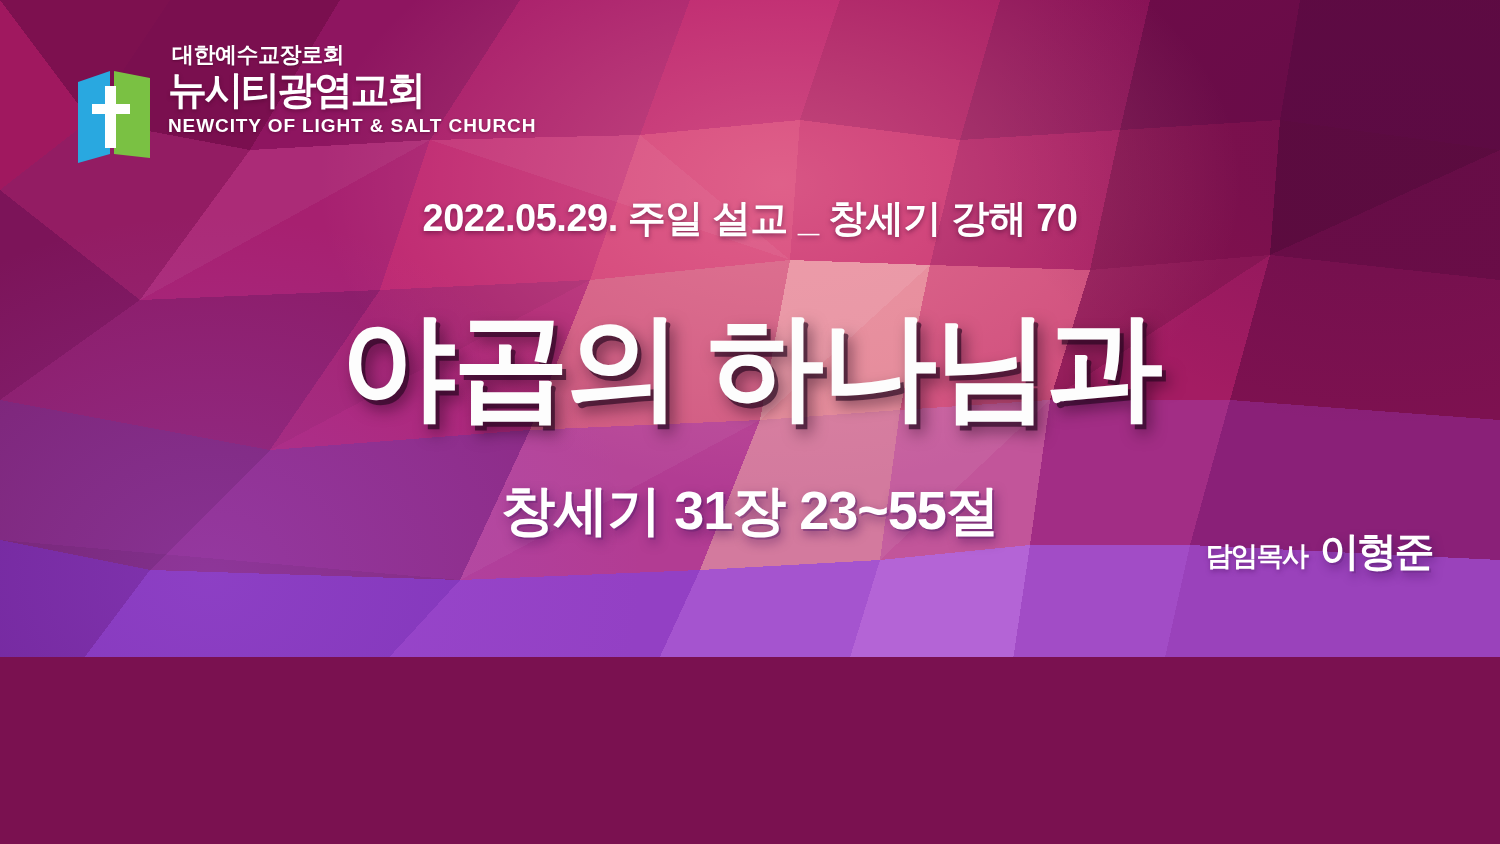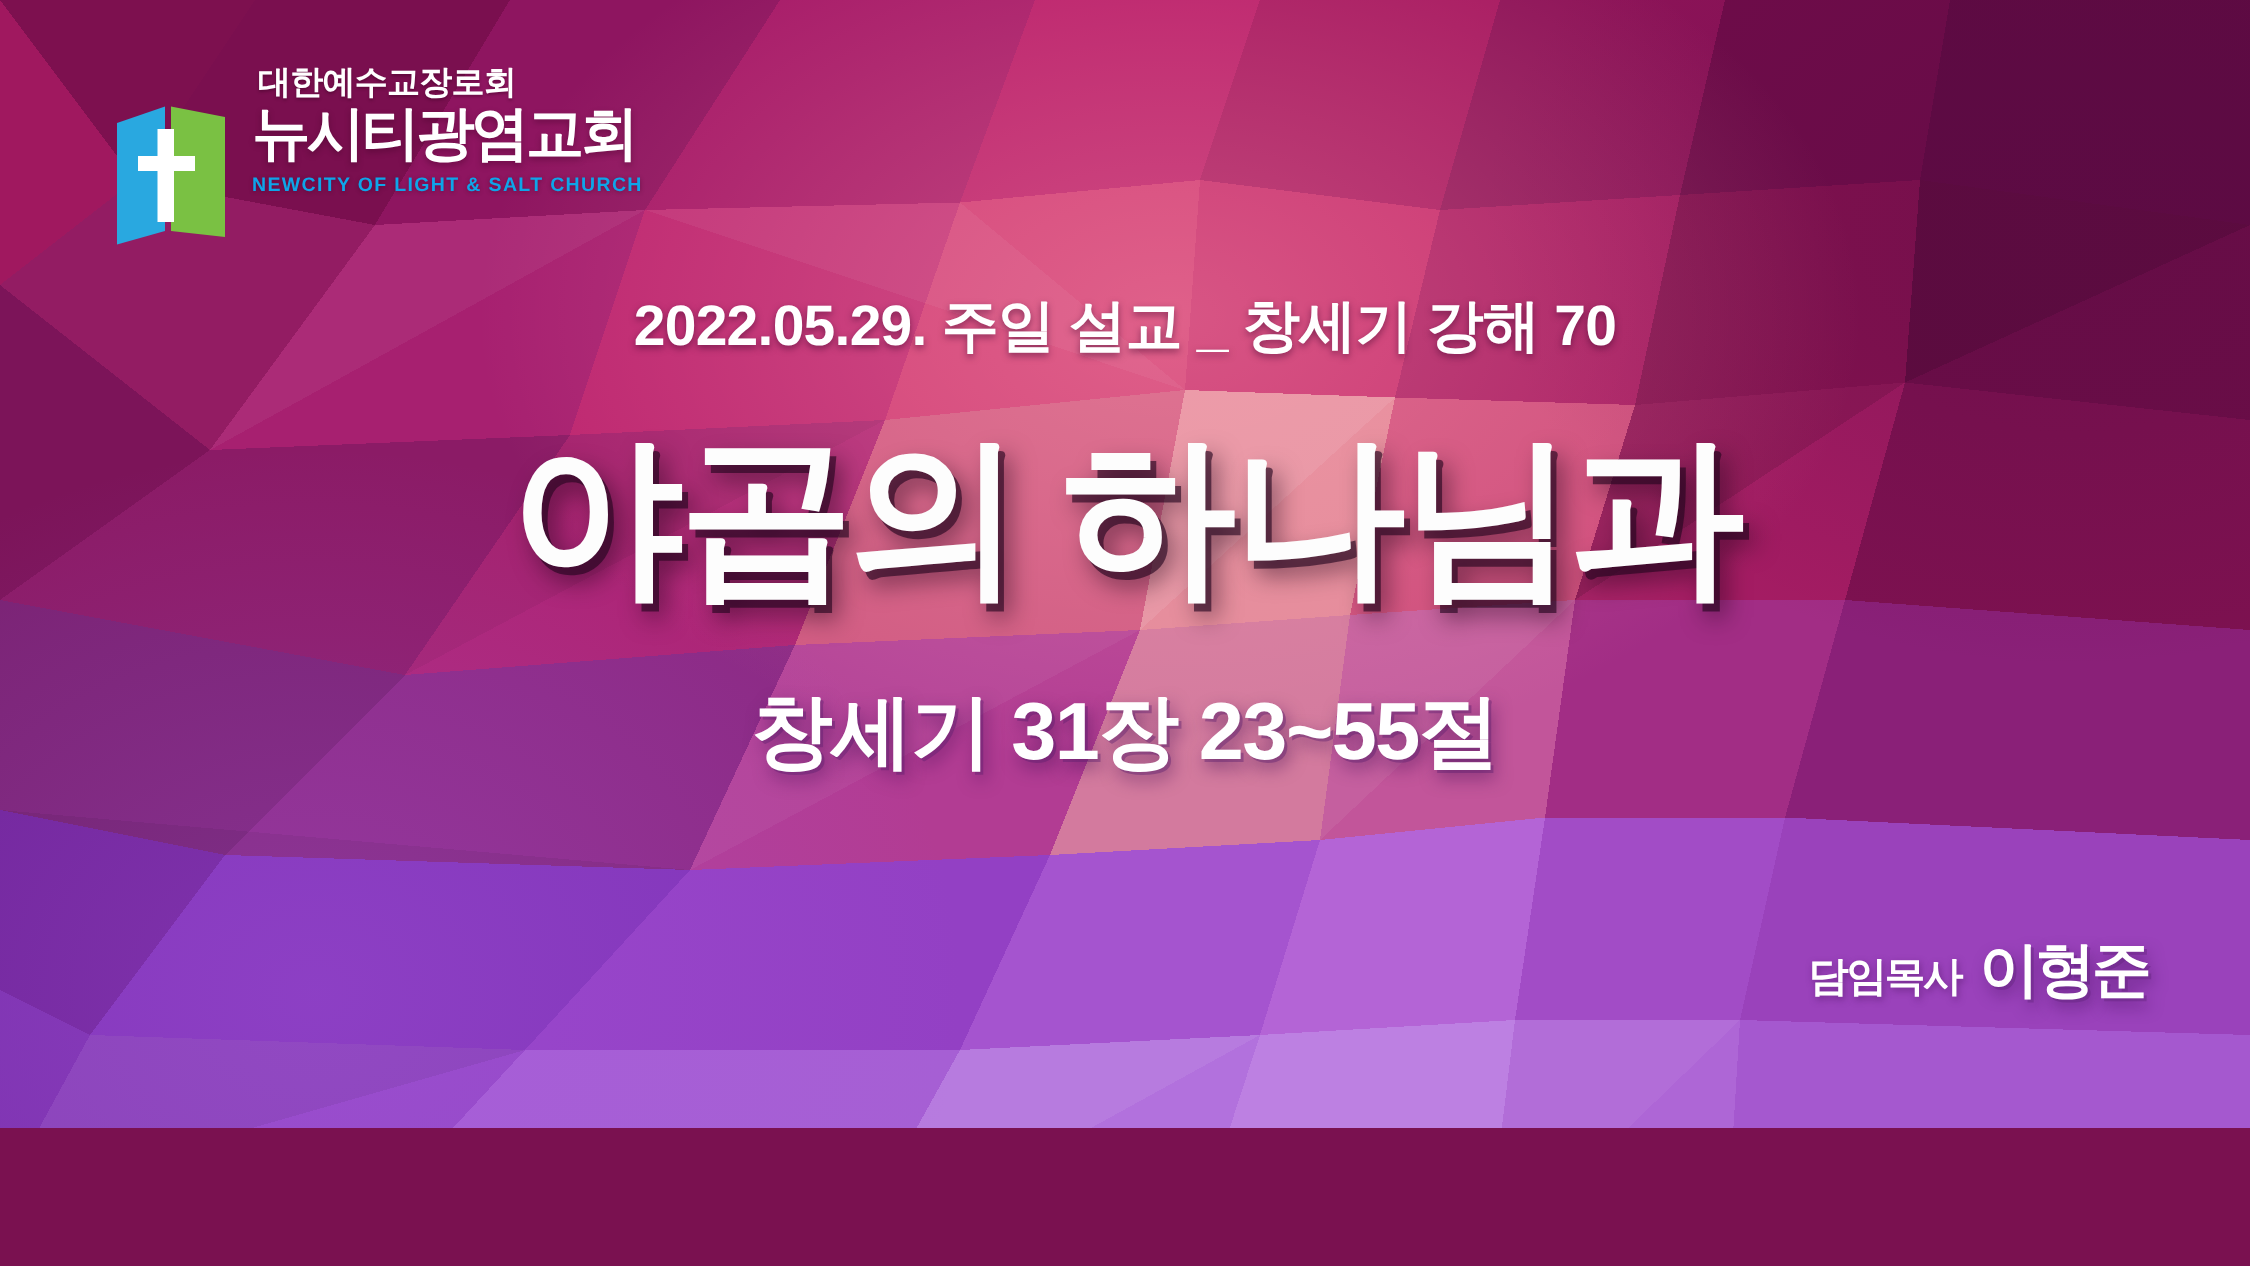--- a/index.html
+++ b/index.html
@@ -6,21 +6,21 @@
   * { margin:0; padding:0; box-sizing:border-box; }
   html, body {
     width:1500px; height:844px;
     overflow:hidden;
     background:#7a1150;
     font-family:"Liberation Sans", "DejaVu Sans", sans-serif;
   }
 
   .stage {
     position:relative;
-    width:1500px; height:752px;
+    width:1500px; height:657px;
     overflow:hidden;
   }
 
   
   .bg-poly {
     position:absolute;
     inset:0;
     width:1500px; height:844px;
     display:block;
   }
@@ -55,22 +55,22 @@
   }
   .logo-name {
     color:#ffffff;
     font-size:39px;
     font-weight:800;
     letter-spacing:-2.5px;
     line-height:1.04;
     text-shadow:0 2px 4px rgba(60,0,35,0.40);
   }
   .logo-tagline {
-    color:#0ea5e9;
-    font-size:13px;
+    color:#ffffff;
+    font-size:19px;
     font-weight:700;
     letter-spacing:0.9px;
     line-height:1;
     margin-top:5px;
     text-shadow:0 1px 3px rgba(60,0,35,0.45);
   }
 
   
   .center-block {
     position:absolute;
@@ -82,21 +82,21 @@
   .sermon-series {
     color:#ffffff;
     font-size:38px;
     font-weight:700;
     letter-spacing:-0.5px;
     line-height:1.2;
     text-shadow:0 2px 5px rgba(70,10,50,0.55);
   }
 
   .sermon-title {
-    margin-top:30px;
+    margin-top:52px;
   }
   .title-line {
     color:#fdfdfd;
     font-size:116px;
     font-weight:800;
     letter-spacing:-3px;
     line-height:1.25;
     text-shadow:
       4px 5px 0 rgba(35,5,30,0.62),
       7px 9px 16px rgba(25,0,22,0.55);

